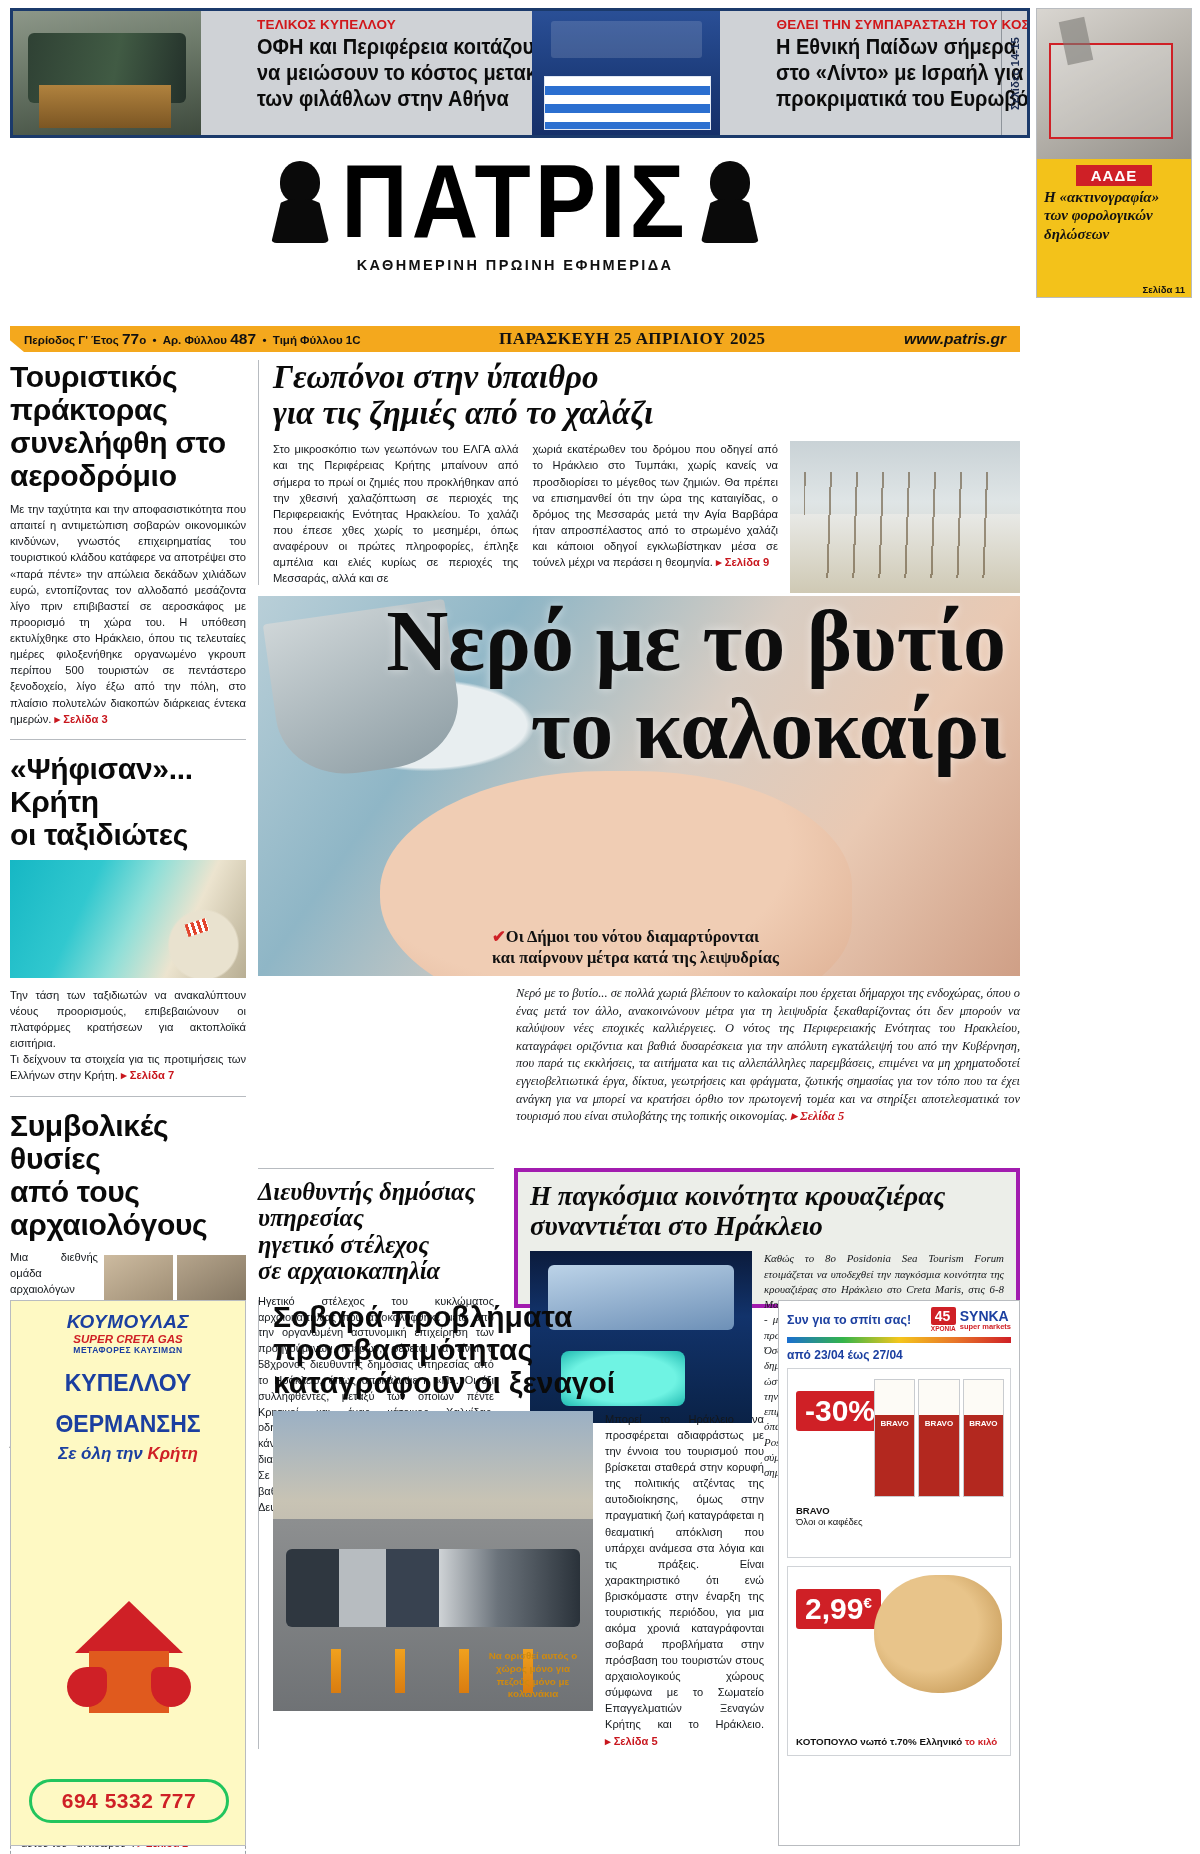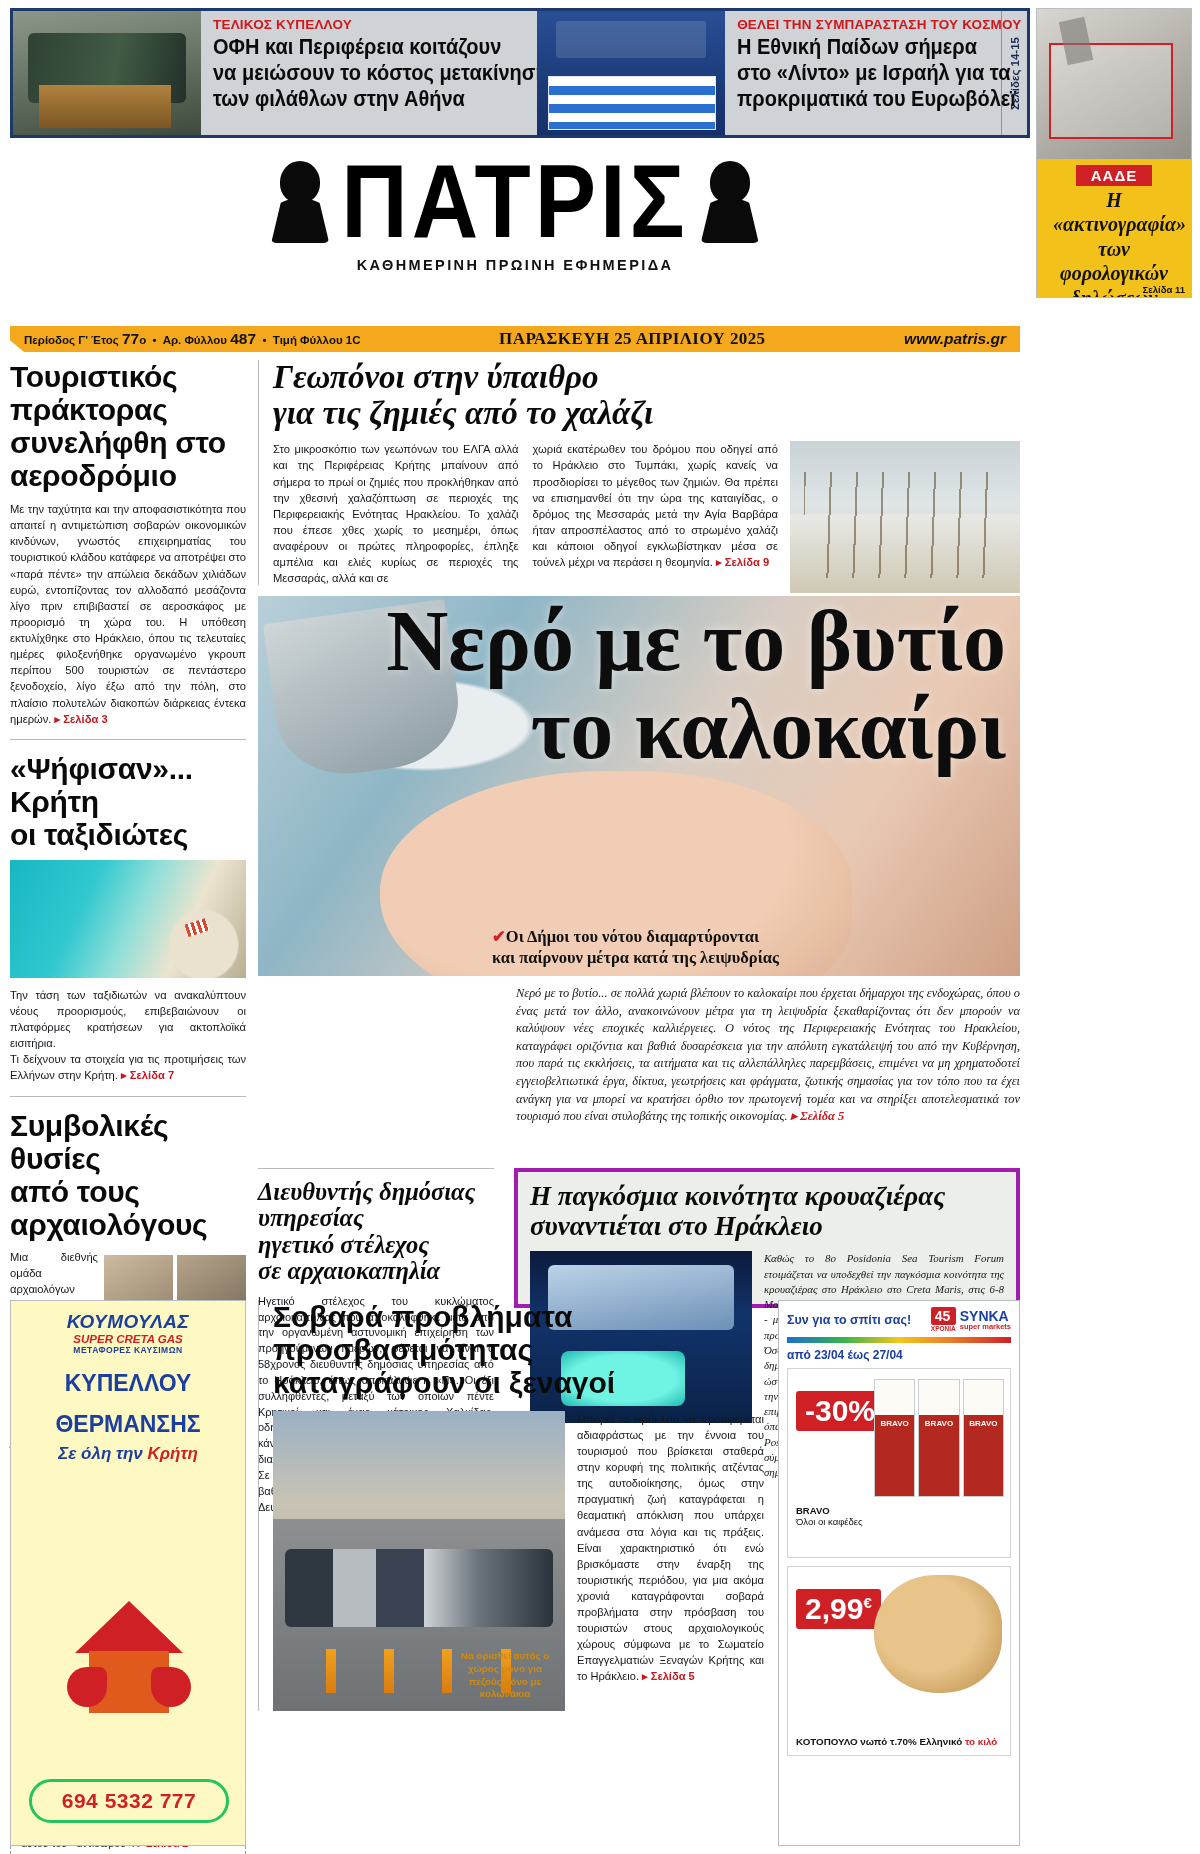--- a/index.html
+++ b/index.html
@@ -36,21 +36,21 @@
   .tb-photo.b::before{
     content:""; position:absolute; left:6%; bottom:4%; width:88%; height:42%;
     background: repeating-linear-gradient(180deg,#ffffff 0 9px,#2b6fd0 9px 18px);
     border:1px solid #dfe6f2;
   }
   .tb-photo.b::after{
     content:""; position:absolute; left:10%; top:8%; width:80%; height:30%;
     background: rgba(255,255,255,.14);
     border-radius:3px;
   }
-  .tb-text { flex:1 1 auto; padding: 6px 10px 4px 12px; min-width:0; }
+  .tb-text { flex:1 1 auto; padding: 6px 10px 4px 12px; min-width:0;margin-left:44px; }
   .tb-kicker {
     color:#d1171a; font-weight:bold; font-size:13.5px; letter-spacing:.2px;
     font-family:"Liberation Sans", sans-serif; white-space:nowrap;
   }
   .tb-head {
     font-family:"Liberation Sans", sans-serif; font-weight:bold;
     font-size:21.5px; line-height:1.22; color:#0b0b0b; margin-top:2px;
     transform: scaleX(.93); transform-origin: left center;
   }
   .tb-head span { display:block; white-space:nowrap; }
@@ -82,22 +82,22 @@
   }
   .tra-body{
     position:absolute; left:0; top:150px; width:100%; height:140px;
     background:#f3c21a;
   }
   .tra-badge{
     margin:6px auto 2px; width:76px; text-align:center; background:#cf2026;
     color:#fff; font-weight:bold; font-size:15px; padding:2px 0; letter-spacing:1px;
   }
   .tra-line{
-    text-align:center; font-family:"Liberation Serif", serif; font-style:italic;
-    font-weight:bold; font-size:20px; color:#121212; line-height:1.22; padding:0 16px;
+    font-family:"Liberation Serif", serif; font-style:italic;
+    font-weight:bold; font-size:15px; color:#121212; line-height:1.22; padding:0 7px;
   }
   .tra-page{
     position:absolute; right:6px; bottom:4px; font-size:9.5px; font-weight:bold; color:#111;
   }
 
   
   .masthead{
     position:absolute; left:0; top:140px; width:1030px; height:148px;
     display:flex; align-items:center; justify-content:center; flex-direction:column;
   }
@@ -328,21 +328,21 @@
   }
 
   
   .acc{
     position:absolute; left:258px; top:1300px; width:506px;
     border-left:1px solid #b7bbc0; padding-left:14px;
   }
   .acc-h{ font-size:30px; line-height:1.1; }
   .acc-row{ display:flex; gap:12px; margin-top:12px; }
   .acc-img{
-    width:292px; height:300px; flex:none; position:relative; overflow:hidden;
+    width:320px; height:300px; flex:none; position:relative; overflow:hidden;
     background: linear-gradient(180deg,#9bb0c4 0%, #c8c3b4 30%, #9a9a96 100%);
   }
   .acc-img::before{
     content:""; position:absolute; left:0; top:36%; width:100%; height:64%;
     background: linear-gradient(180deg,#8d8f90,#6f7275);
   }
   .acc-img::after{
     content:""; position:absolute; left:4%; top:46%; width:92%; height:26%;
     background:
       linear-gradient(90deg,#2f3740 0 18%, #b7bcc0 18% 34%, #384250 34% 52%, #cfd3d6 52%, #6b737b 72%, #2a323a 100%);

